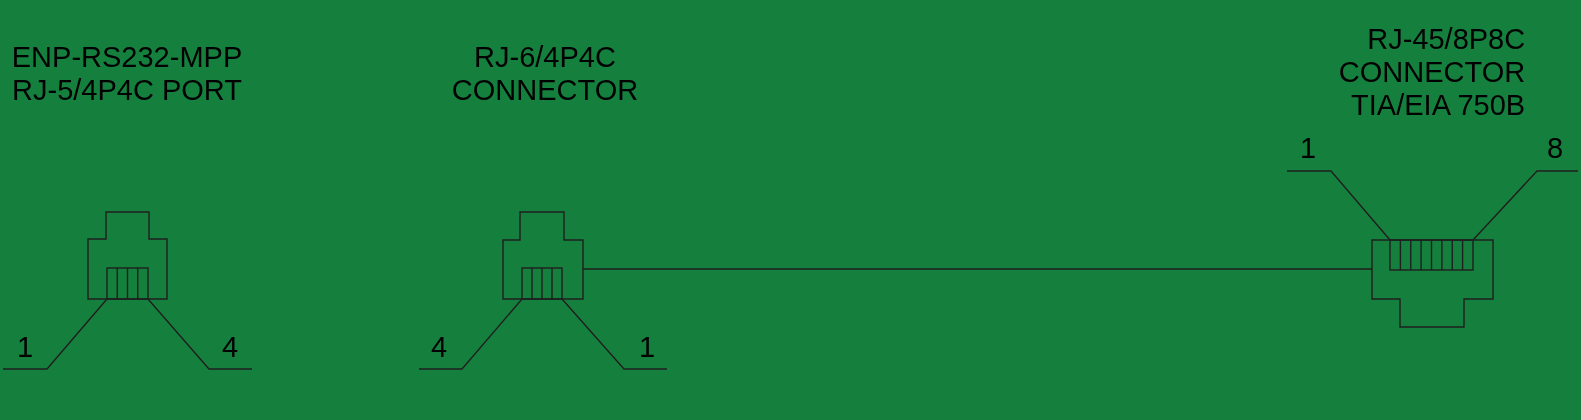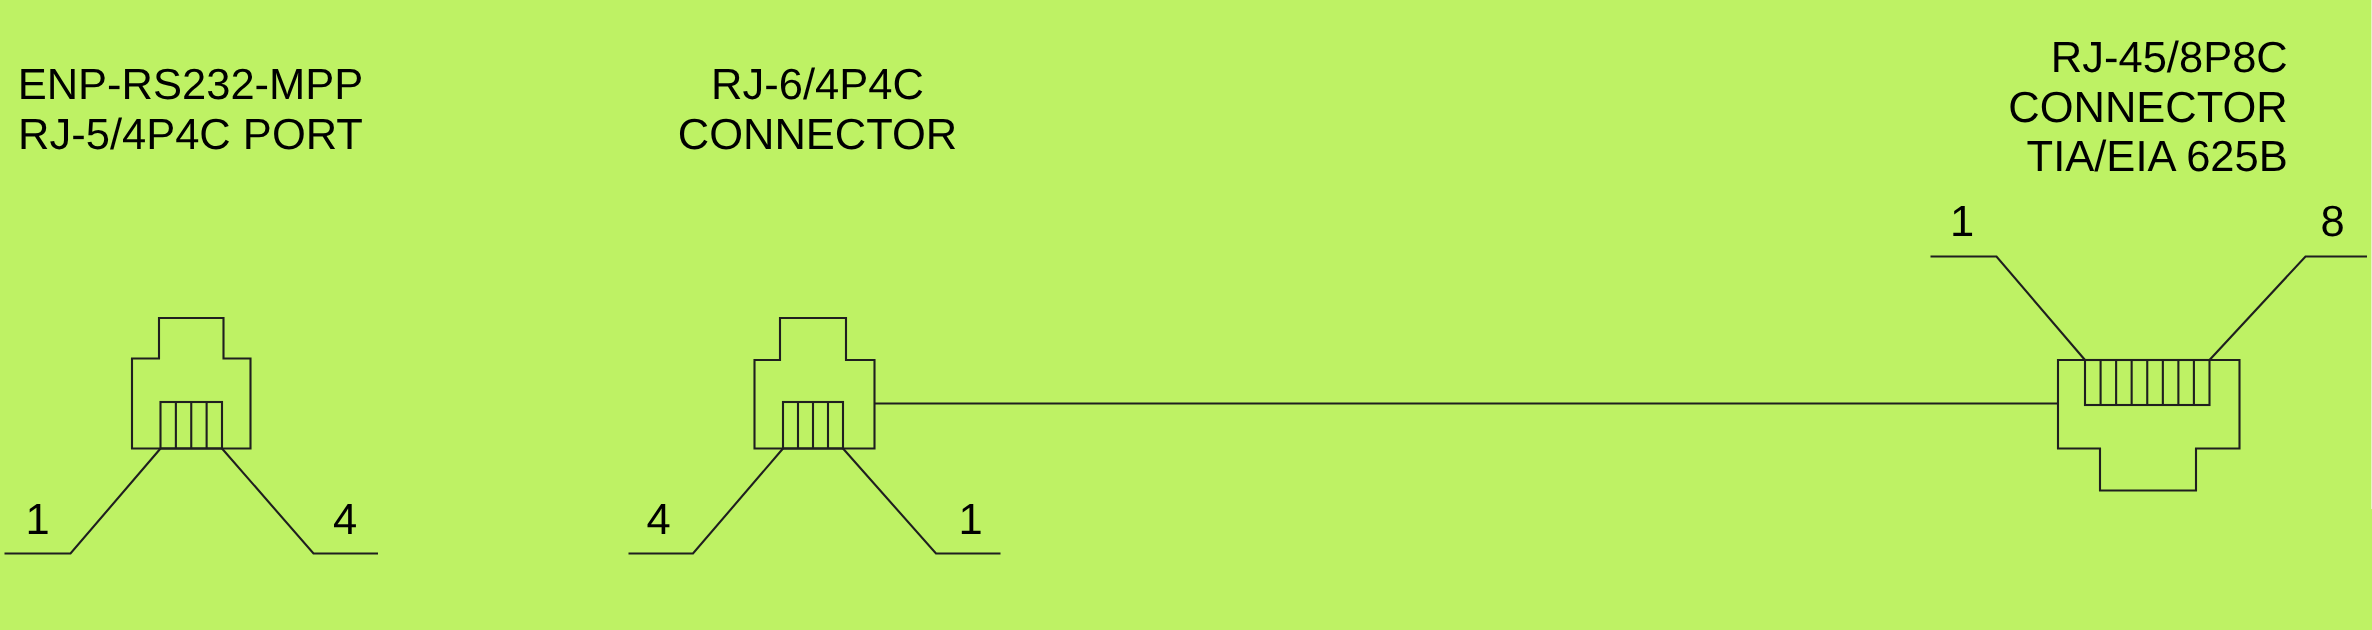--- a/index.html
+++ b/index.html
@@ -4,21 +4,21 @@
 <style>
   html, body {
     margin: 0;
     padding: 0;
     background: #ffffff;
   }
   .canvas {
     position: relative;
     width: 1581px;
     height: 420px;
-    background: #bef264;
+    background: #15803d;
     font-family: "Liberation Sans", sans-serif;
     color: #000000;
     overflow: hidden;
   }
   .drawing {
     position: absolute;
     left: 0;
     top: 0;
   }
   .title {
@@ -73,21 +73,21 @@
   </div>
 
   <div class="title" style="left:545px; top:41px;">
     <div>RJ-6/4P4C</div>
     <div>CONNECTOR</div>
   </div>
 
   <div class="title" style="left:1432px; top:23px;text-align:right;">
     <div>RJ-45/8P8C</div>
     <div>CONNECTOR</div>
-    <div>TIA/EIA 625B</div>
+    <div>TIA/EIA 750B</div>
   </div>
 
   <div class="pin" style="left:25px; top:331px;">1</div>
   <div class="pin" style="left:230px; top:331px;">4</div>
 
   <div class="pin" style="left:439px; top:331px;">4</div>
   <div class="pin" style="left:647px; top:331px;">1</div>
 
   <div class="pin" style="left:1308px; top:132px;">1</div>
   <div class="pin" style="left:1555px; top:132px;">8</div>

